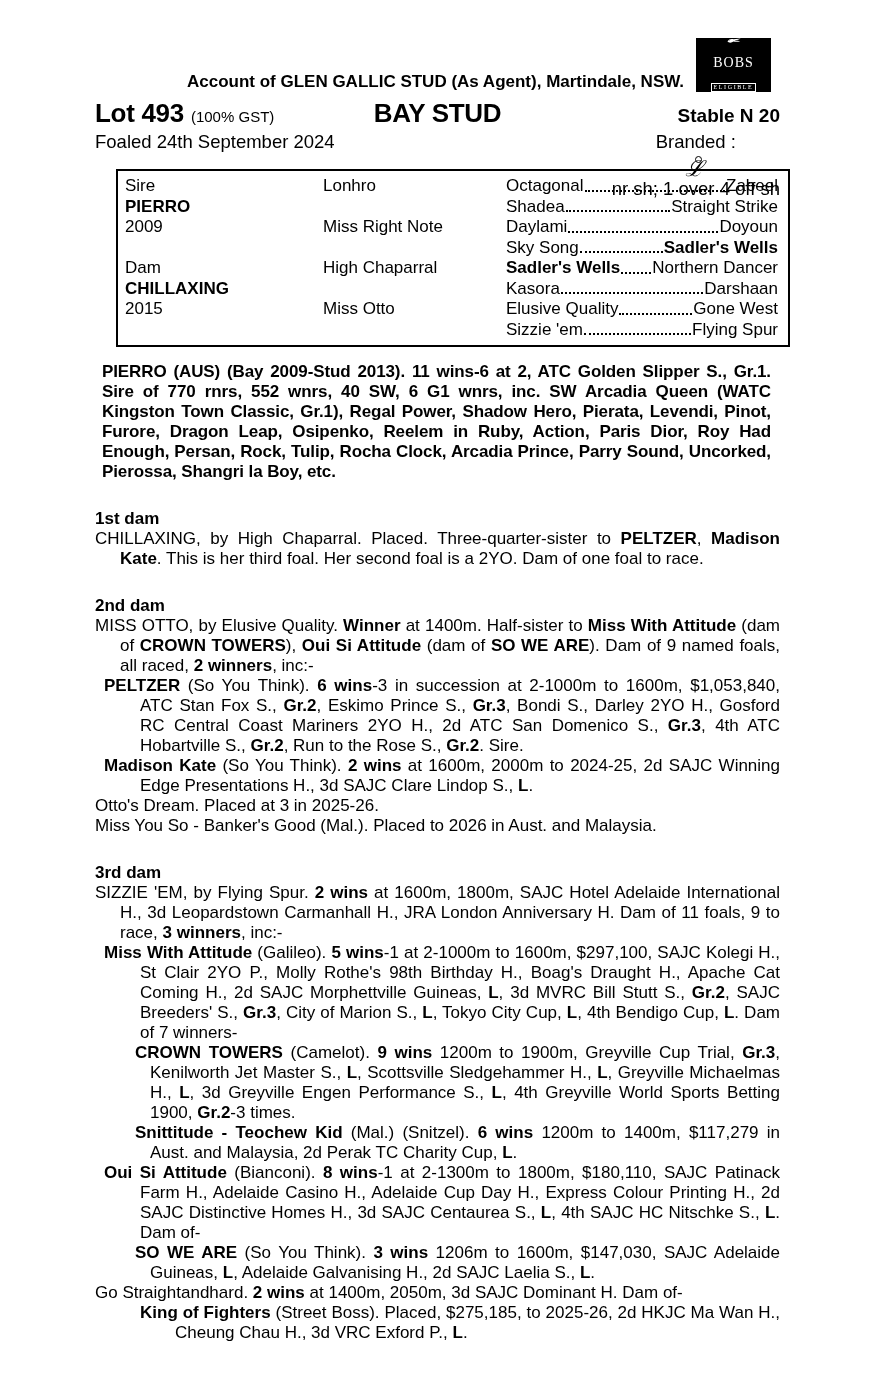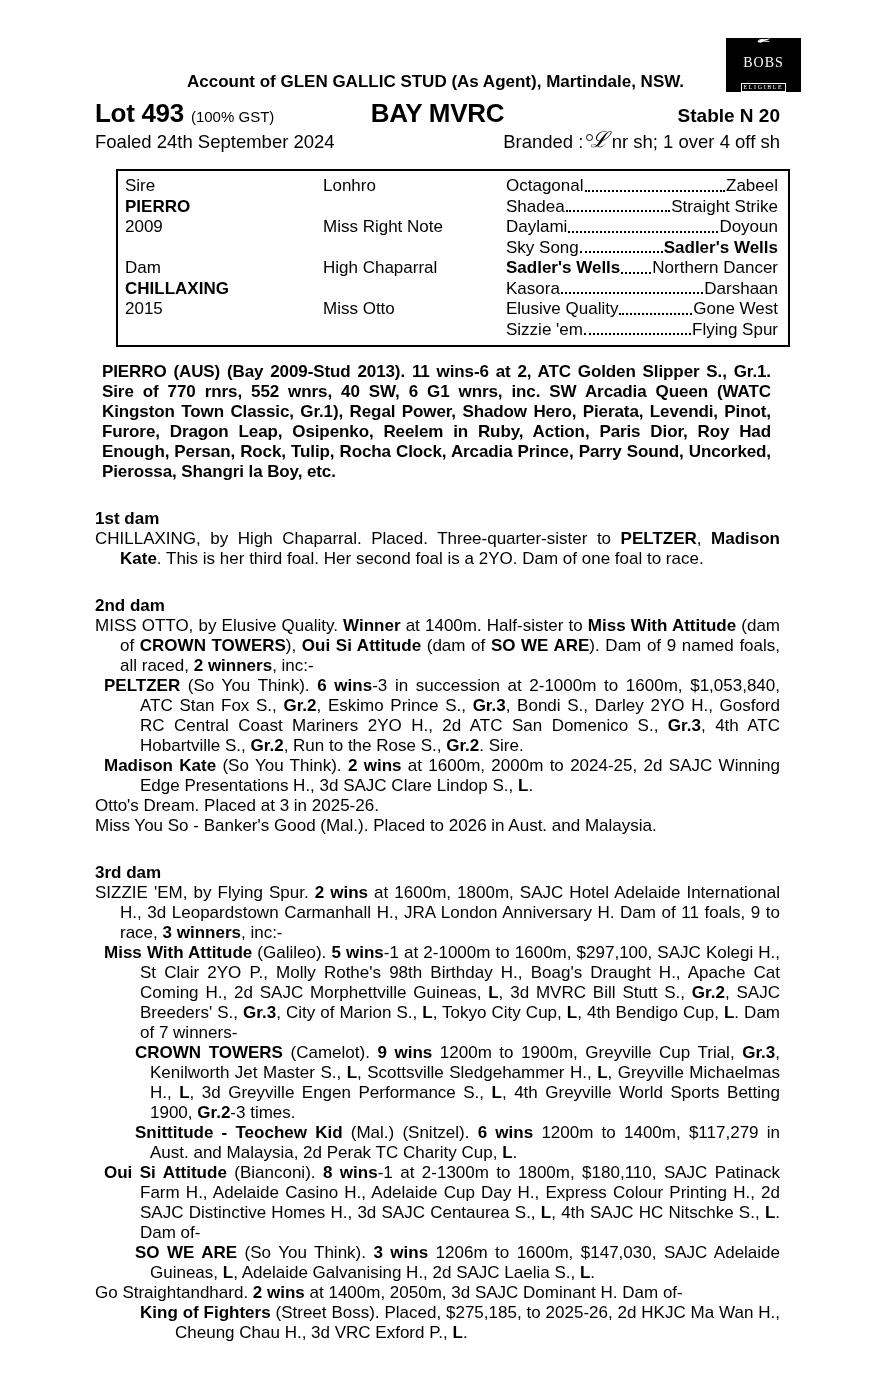--- a/index.html
+++ b/index.html
@@ -5,32 +5,32 @@
   html,body{margin:0;padding:0;}
   body{
     width:871px;height:1373px;background:#ffffff;color:#000;
     font-family:"Liberation Sans", sans-serif;
     -webkit-font-smoothing:antialiased;overflow:hidden;position:relative;
   }
   .b{font-weight:700;}
   
   .account-row{padding-top:60px;text-align:center;font-weight:700;font-size:17px;line-height:20px;margin-top:12px;}
   .bobs-logo{
-    position:absolute;top:38px;right:70px;width:75px;height:54px;background:#000;
+    position:absolute;top:38px;right:100px;width:75px;height:54px;background:#000;
     display:flex;flex-direction:column;align-items:center;justify-content:center;gap:13px;
   }
   .bobs-word{font-family:"Liberation Serif", serif;color:#fff;font-size:14px;line-height:14px;letter-spacing:1px;}
   .bobs-sub{color:#fff;font-size:6px;line-height:7px;letter-spacing:1.6px;border:1px solid #fff;padding:0 2px;font-family:"Liberation Serif", serif;}
   .lot-row{display:flex;align-items:baseline;margin:6px 91px 0 95px;position:relative;height:28px;}
   .lot-label{font-weight:700;font-size:26px;letter-spacing:-0.3px;}
   .gst{font-size:15px;margin-left:7px;}
   .colt-title{position:absolute;left:50%;transform:translateX(-50%);font-weight:700;font-size:26px;letter-spacing:-0.3px;}
   .stable{margin-left:auto;font-weight:700;font-size:19px;}
   .foaled-row{display:flex;align-items:baseline;margin:5px 91px 0 95px;font-size:18.5px;height:25px;}
-  .branded{margin-left:auto;display:flex;align-items:flex-start;}
+  .branded{margin-left:auto;display:flex;align-items:center;flex-direction:column;}
   .brand-ring{width:5px;height:5px;border:1.5px solid #000;border-radius:50%;display:inline-block;vertical-align:-3px;margin:0 -3px 0 3px;position:relative;top:3px;}
   .brand-sym{font-family:"DejaVu Serif", serif;font-size:22px;line-height:18px;font-style:italic;margin-right:3px;}
   
   .ped-table{
     margin:13px 81px 0 116px;border:2px solid #000;
     padding:5px 10px 5px 7px;
   }
   .ped-grid{display:grid;grid-template-columns:198px 183px 1fr;grid-auto-rows:20.5px;font-size:17px;}
   .ped-c1,.ped-c2{white-space:nowrap;}
   .ped-c3{display:flex;align-items:flex-end;white-space:nowrap;line-height:20.5px;}
@@ -63,21 +63,21 @@
     </svg>
     <div class="bobs-word">BOBS</div>
     <div class="bobs-sub">ELIGIBLE</div>
   </div>
 
   <div class="account-row">Account of GLEN GALLIC STUD (As Agent), Martindale, NSW.</div>
 
   <div class="lot-row">
     <span class="lot-label">Lot 493</span>
     <span class="gst">(100% GST)</span>
-    <span class="colt-title">BAY MVRC</span>
+    <span class="colt-title">BAY STUD</span>
     <span class="stable">Stable N 20</span>
   </div>
 
   <div class="foaled-row">
     <span>Foaled 24th September 2024</span>
     <span class="branded">
       <span>Branded : </span>
       <span class="brand-ring"></span>
       <span class="brand-sym">ℒ</span>
       <span> nr sh; 1 over 4 off sh</span>

